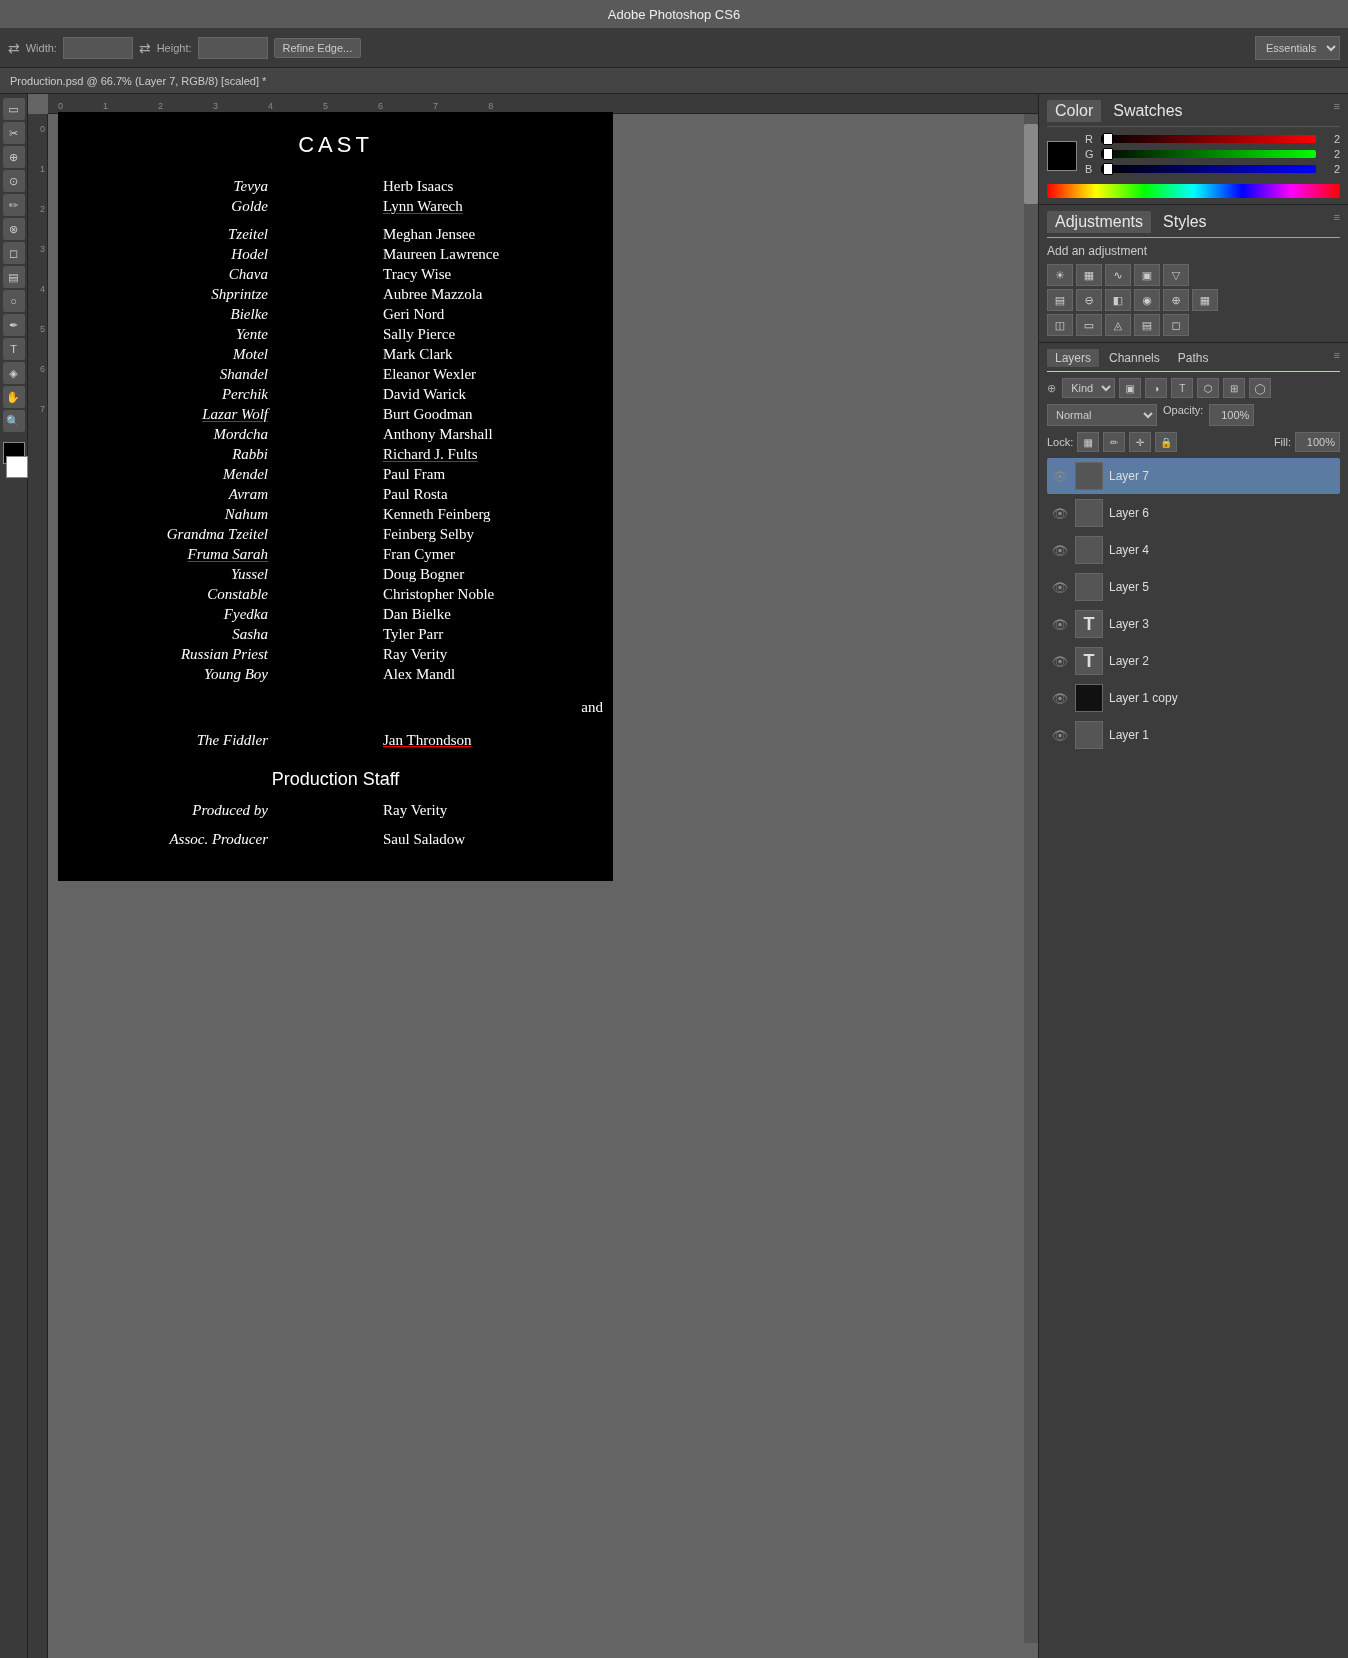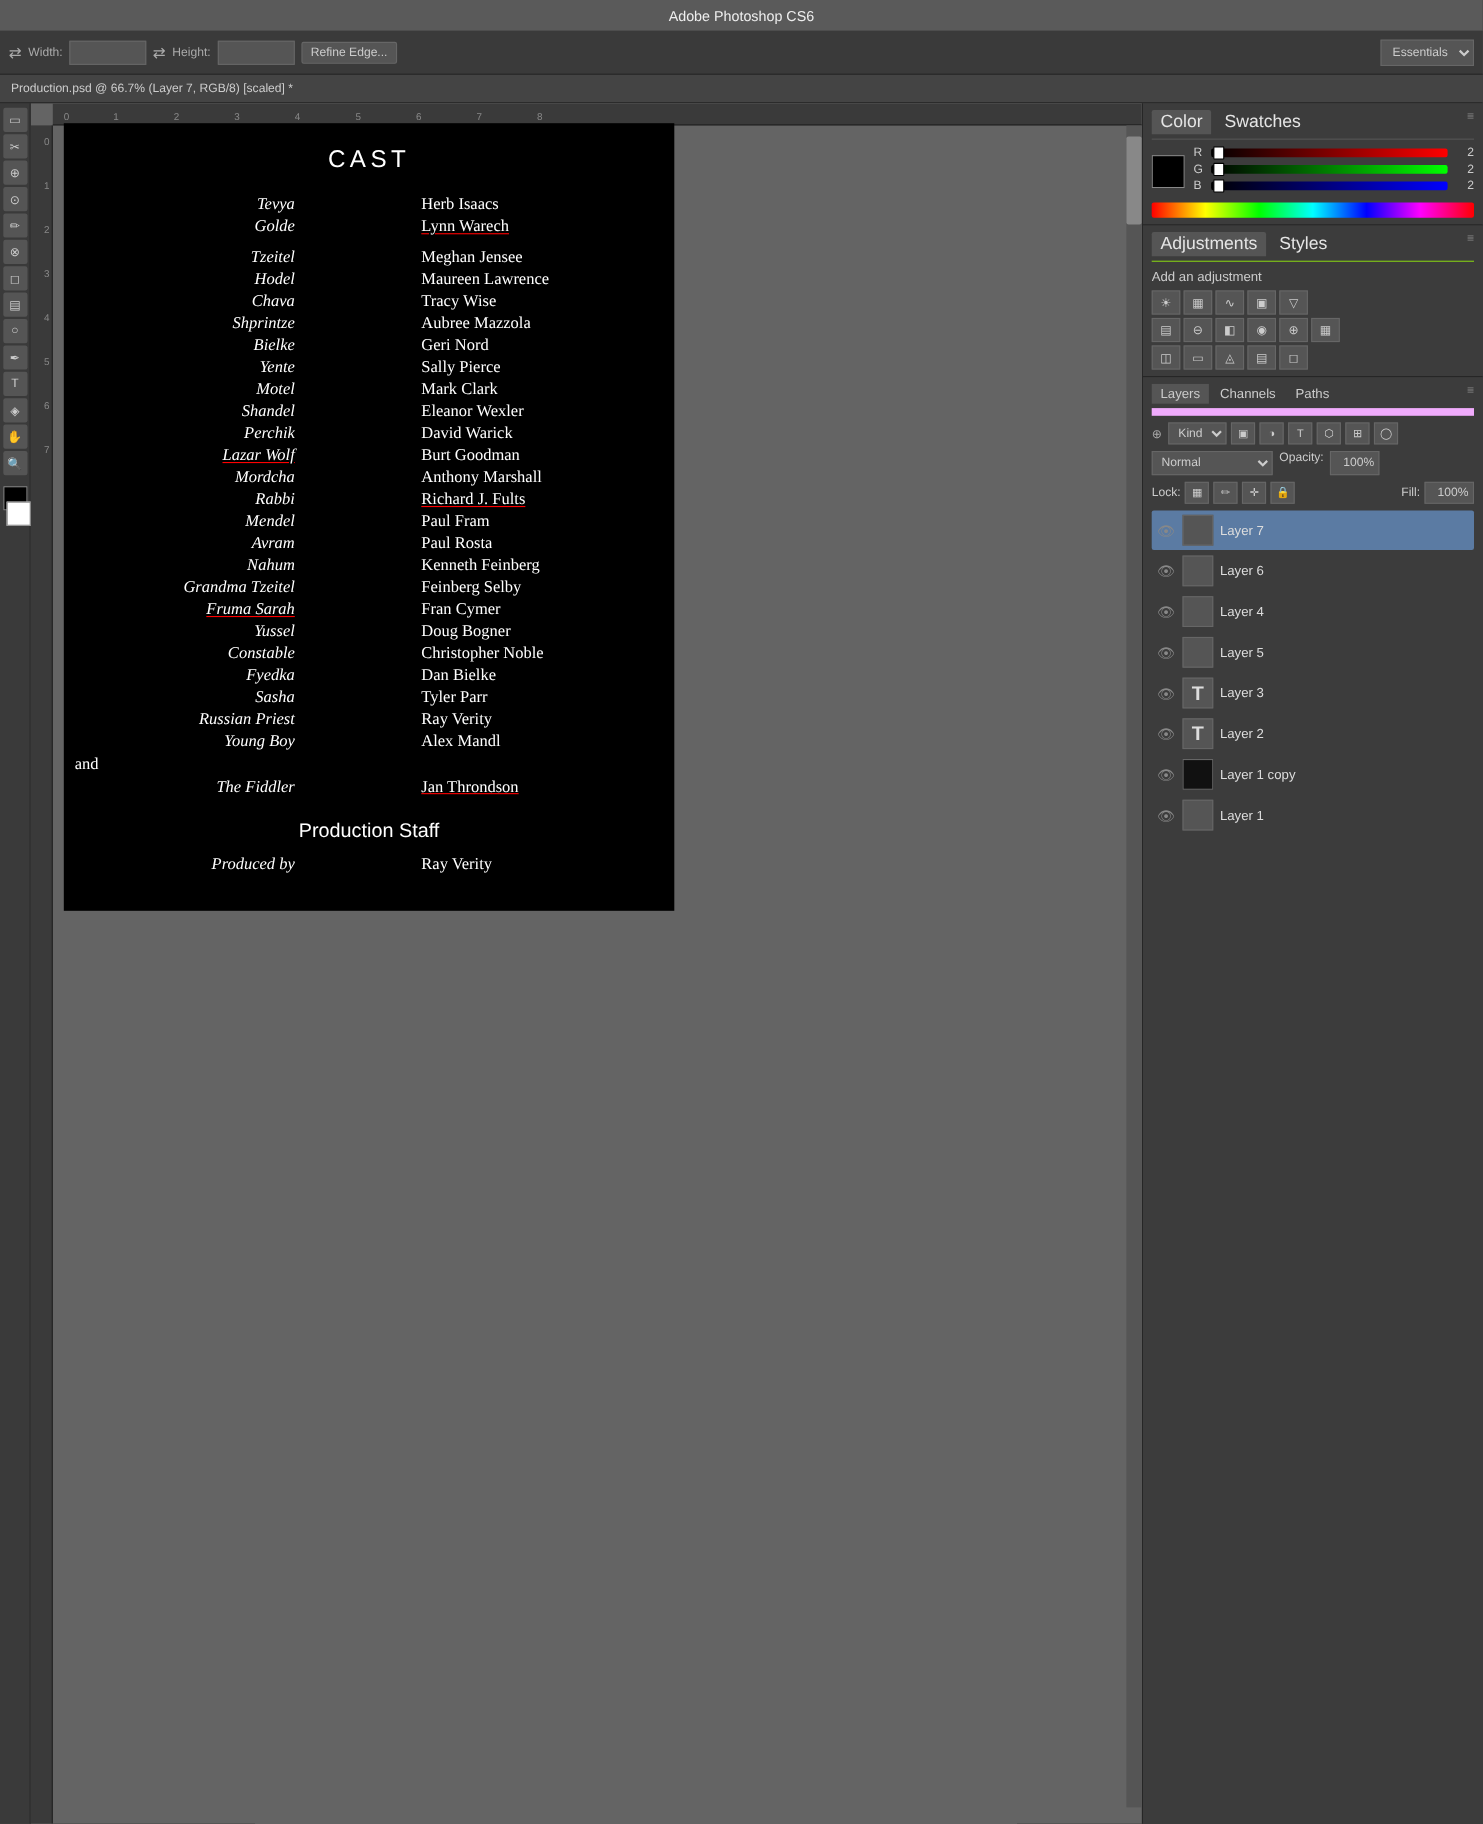--- a/index.html
+++ b/index.html
@@ -195,23 +195,23 @@
       text-decoration: underline;
       text-decoration-color: red;
       text-underline-offset: 2px;
     }
     .cast-role.underline {
       text-decoration: underline;
       text-decoration-color: red;
       text-underline-offset: 2px;
     }
     .cast-and {
-      text-align: left;
+      text-align: right;
       font-size: 15px;
-      margin: 4px 0;
+      margin: 16px 0;
     }
     .section-title {
       text-align: center;
       font-size: 18px;
       font-family: Arial, sans-serif;
       margin: 20px 0 10px 0;
     }
     .gap-row { height: 8px; }
 
     
@@ -369,21 +369,21 @@
     #layers-panel {
       background: #3c3c3c;
       flex: 1;
       padding: 6px 8px;
       display: flex;
       flex-direction: column;
     }
     .layers-tabs {
       display: flex;
       gap: 2px;
-      border-bottom: 7px solid #f0abfc;
+      border-bottom: 1px solid #f0abfc;
       padding-bottom: 4px;
       margin-bottom: 6px;
       align-items: flex-start;
     }
     .layers-tab {
       padding: 2px 8px;
       font-size: 12px;
       cursor: pointer;
       color: #ccc;
     }
@@ -708,20 +708,24 @@
         <span class="cast-name" style="text-decoration: underline; text-decoration-color: red;">Jan Throndson</span>
       </div>
 
       <div class="section-title">Production Staff</div>
 
       <div id="production-list">
           <div class="cast-row" style="margin-top: 12px;">
             <span class="cast-role" style="font-style: italic;">Produced by</span>
             <span class="cast-name">Ray Verity</span>
           </div>
+          <div class="cast-row" style="margin-top: 12px;">
+            <span class="cast-role" style="font-style: italic;">Assoc. Producer</span>
+            <span class="cast-name">Saul Saladow</span>
+          </div>
         </div>
     </div>
 
     <div id="canvas-scrollbar">
       <div class="scrollbar-thumb"></div>
     </div>
   </div>
 
   <div id="right-panels">
 

